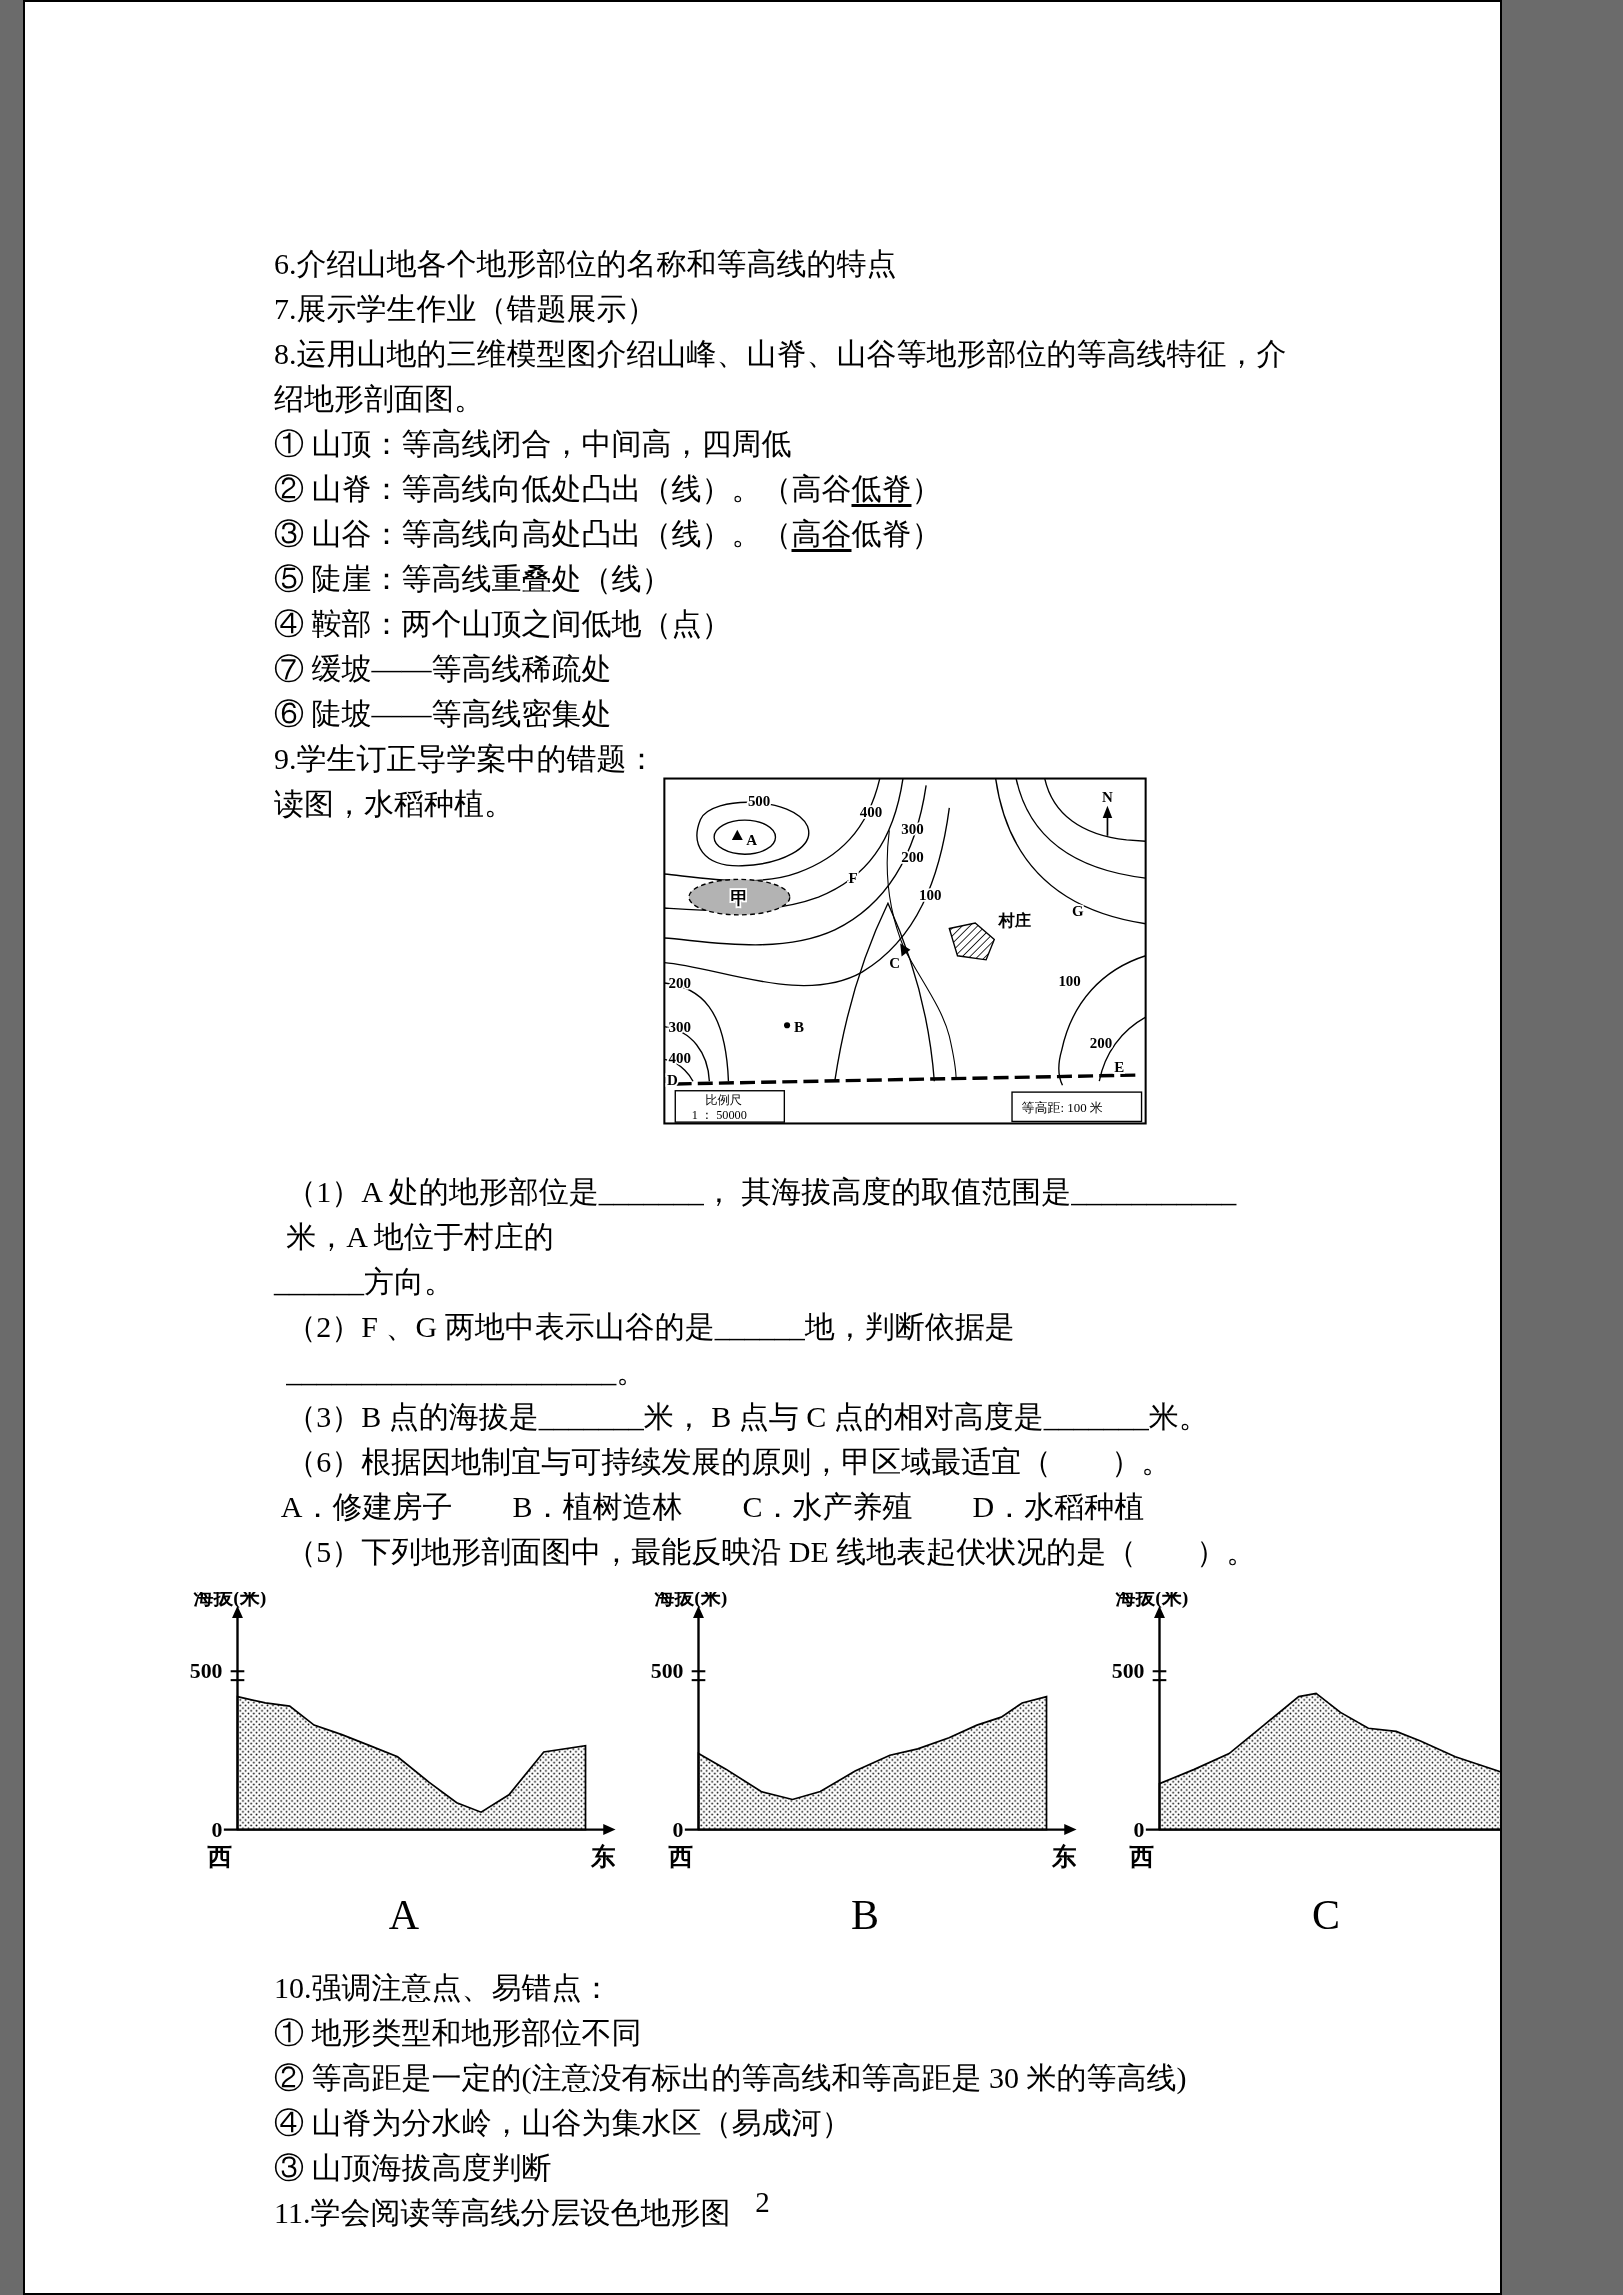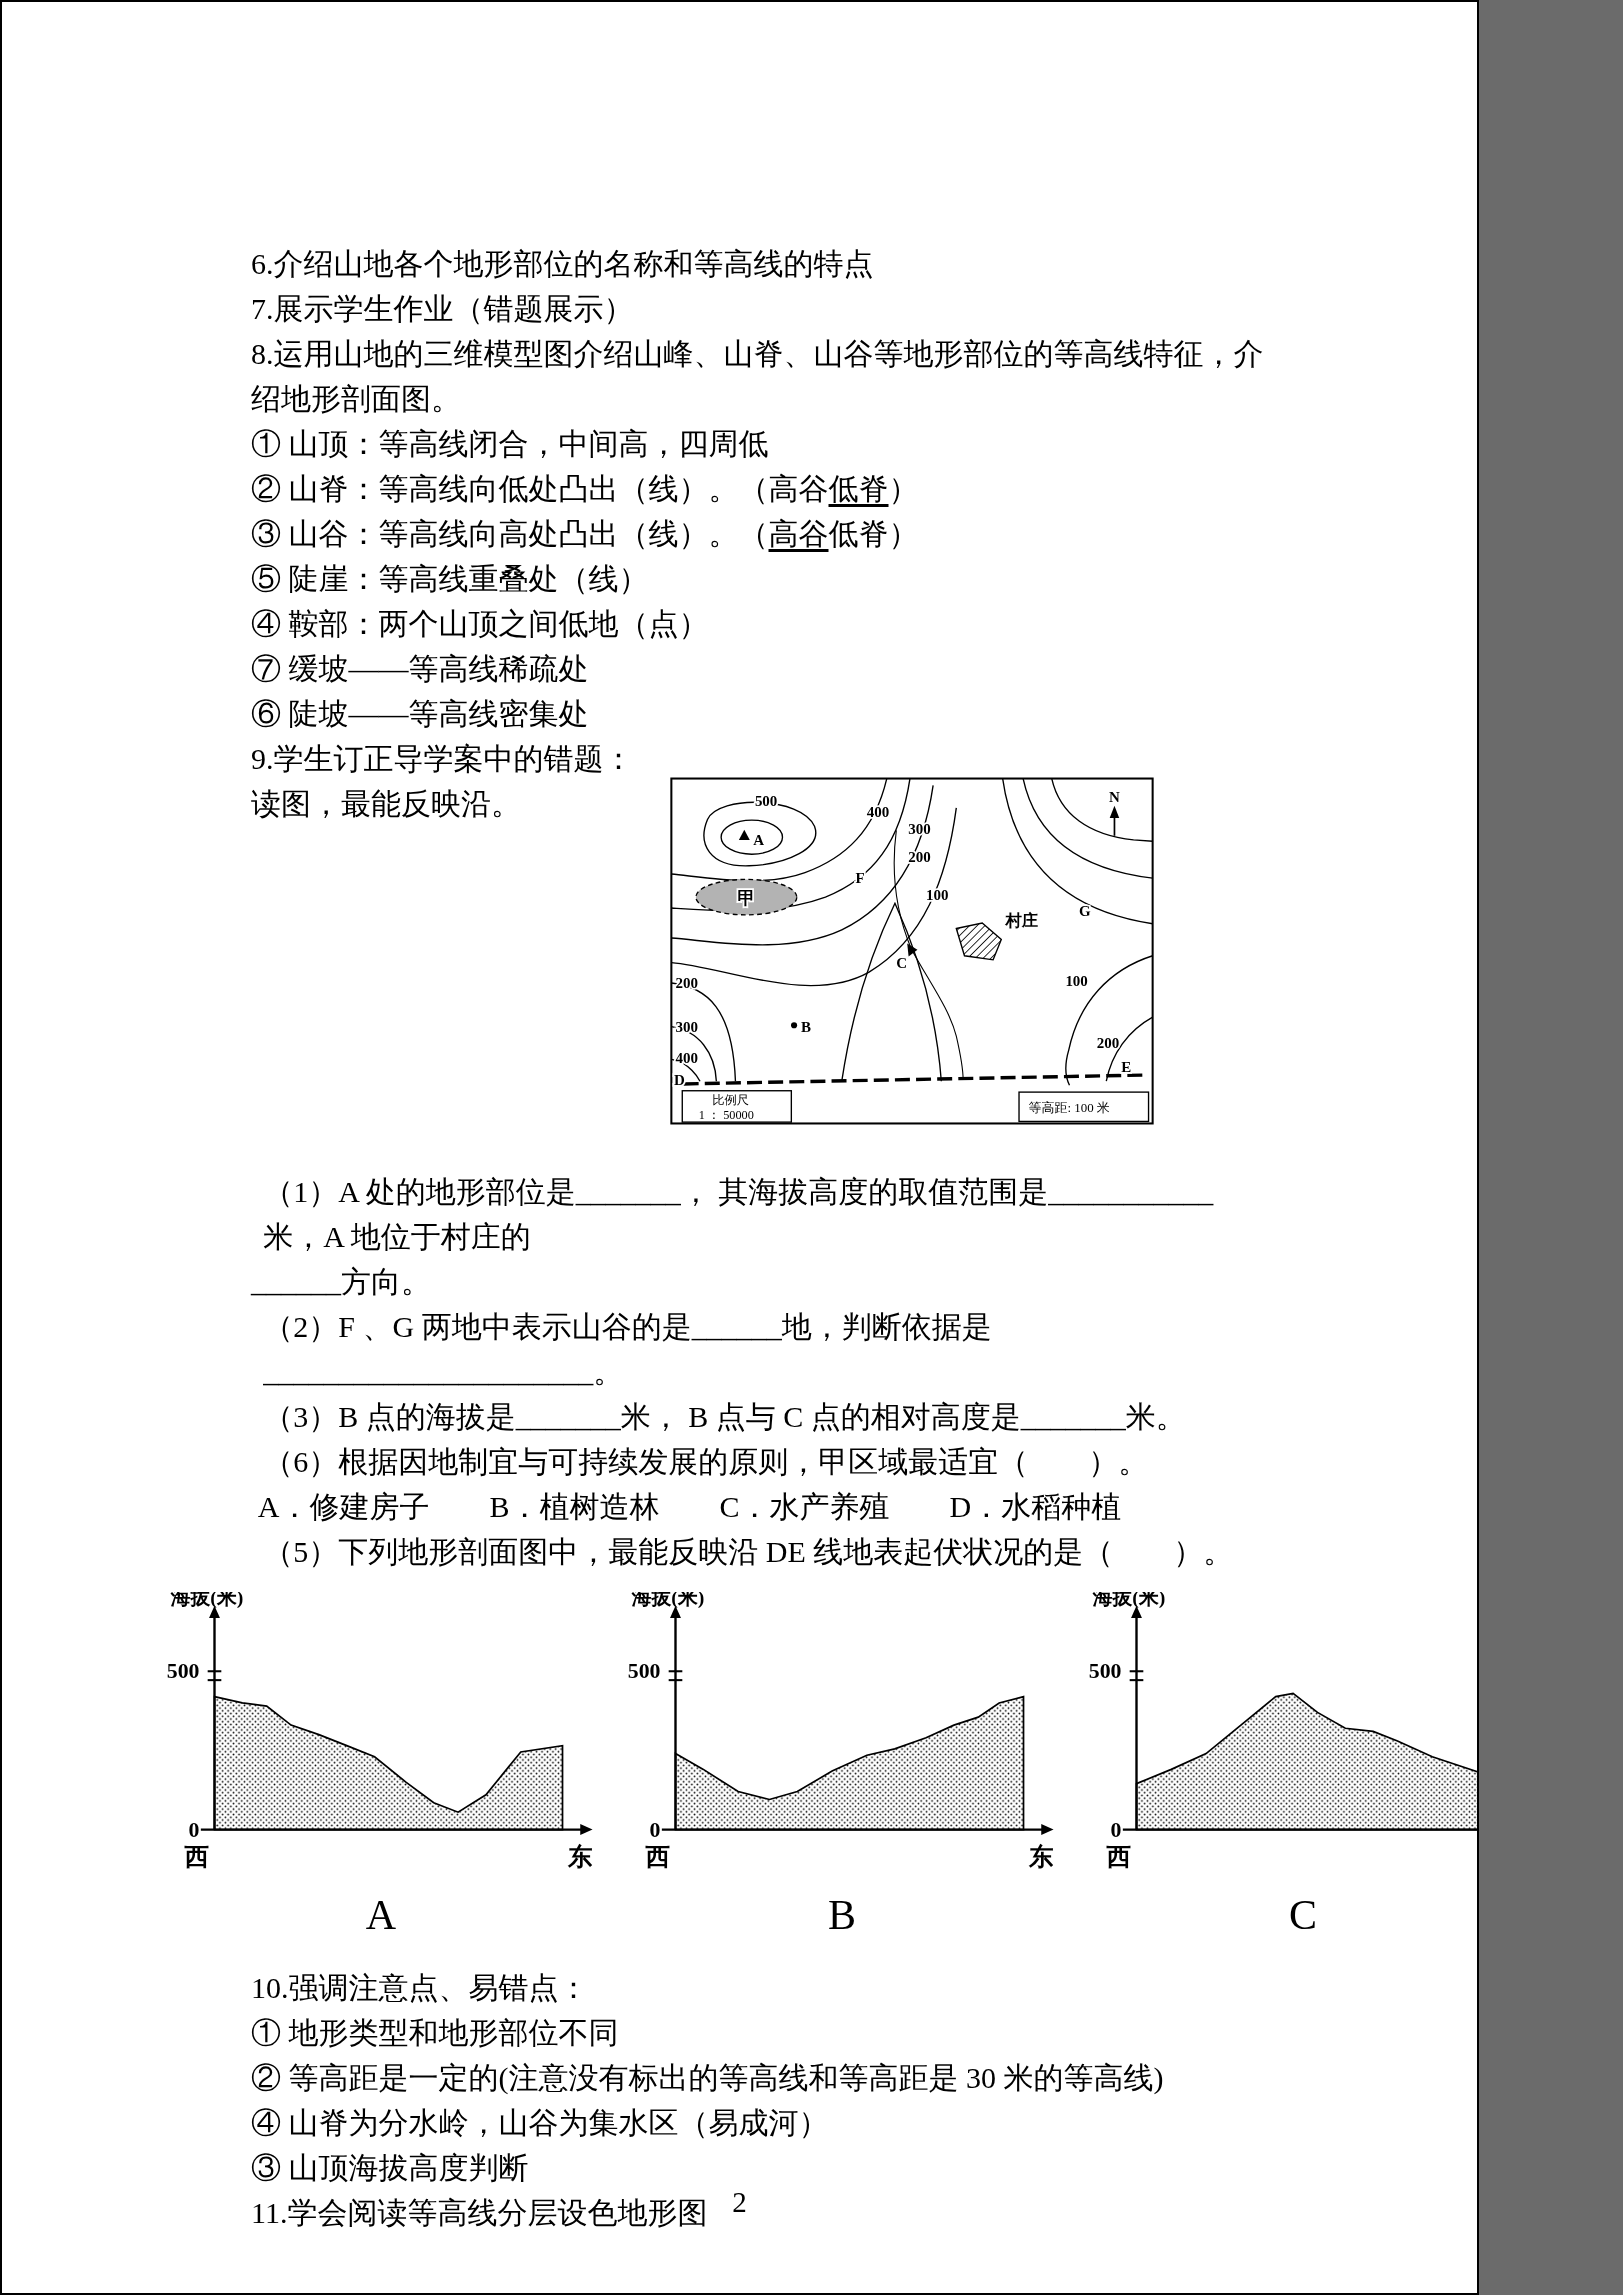--- a/index.html
+++ b/index.html
@@ -4,20 +4,21 @@
 <style>
   * { margin:0; padding:0; box-sizing:border-box; }
   html,body { background:#6b6b6b; }
   body { font-family:"Liberation Serif","DejaVu Serif",serif; }
   .page {
     position:relative;
     width:1479px; height:2295px;
     background:#ffffff;
     border:2.7px solid #000;
     overflow:hidden;
+    margin-left:23px;
   }
   .content {
     padding:239px 205px 0 249px;
     font-size:30px;
     line-height:45px;
     color:#000;
   }
   .content p { margin:0; }
   .ul { text-decoration:underline; text-underline-offset:4.8px; }
 
@@ -77,21 +78,21 @@
     <p>① 山顶：等高线闭合，中间高，四周低</p>
     <p><span>② 山脊：等高线向低处凸出（线）。（高谷</span><span class="ul">低脊</span><span>）</span></p>
     <p><span>③ 山谷：等高线向高处凸出（线）。（</span><span class="ul">高谷</span><span>低脊）</span></p>
     <p>⑤ 陡崖：等高线重叠处（线）</p>
     <p>④ 鞍部：两个山顶之间低地（点）</p>
     <p>⑦ 缓坡——等高线稀疏处</p>
     <p>⑥ 陡坡——等高线密集处</p>
     <p>9.学生订正导学案中的错题：</p>
 
     <div class="figure-row">
-      <p>读图，最能反映沿。</p>
+      <p>读图，水稻种植。</p>
 
       <div class="contour-map">
         <svg viewBox="0 0 710 510" width="484" height="348" style="font-size:44px">
           <defs>
             <pattern id="hatch" width="8" height="8" patternUnits="userSpaceOnUse" patternTransform="rotate(45)">
               <rect width="8" height="8" fill="#fff"></rect>
               <line x1="0" y1="0" x2="0" y2="8" stroke="#000" stroke-width="2.4"></line>
             </pattern>
           </defs>
 

